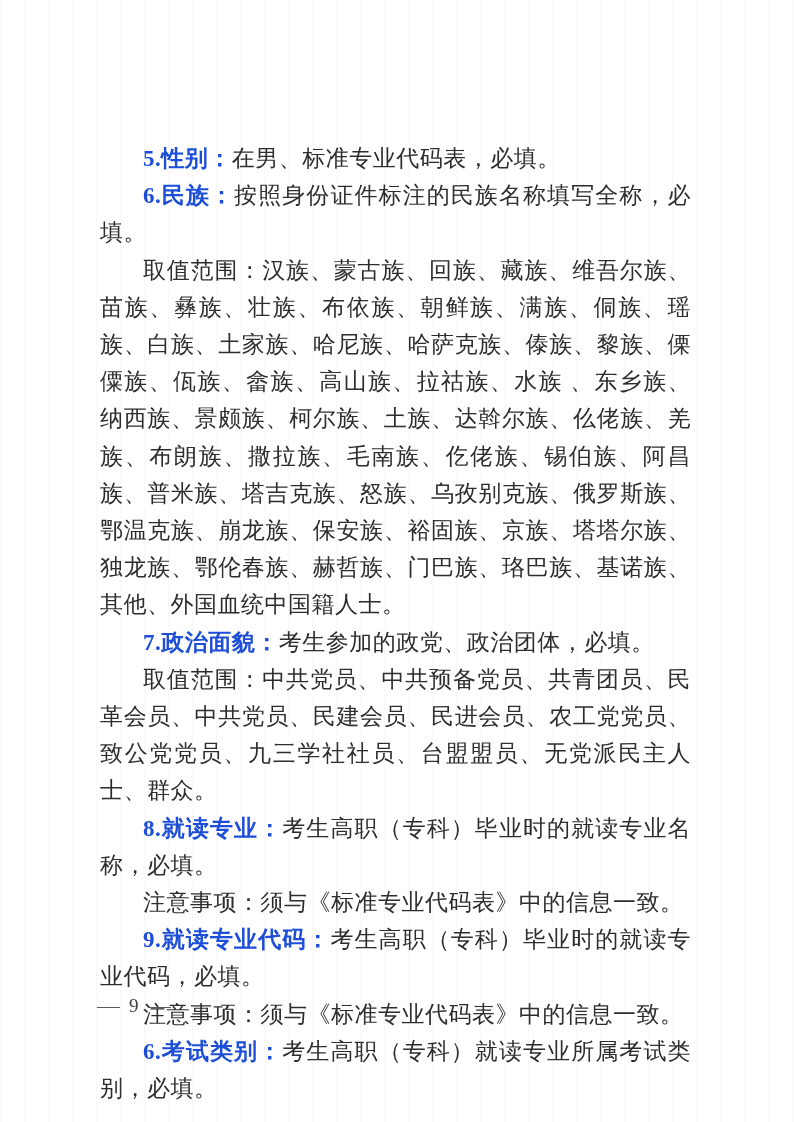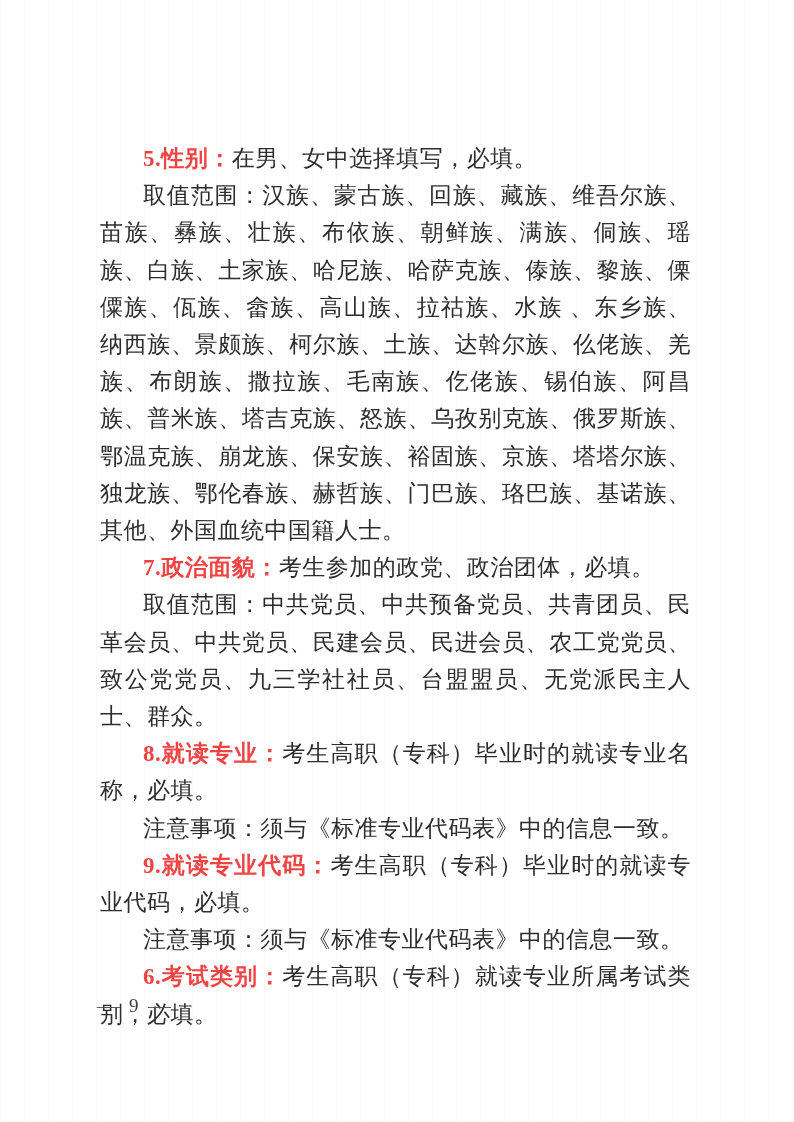--- a/index.html
+++ b/index.html
@@ -39,21 +39,21 @@
     font-size: 23px;
     line-height: 37.2px;
     letter-spacing: 0.5px;
     text-align: justify;
     text-justify: inter-character;
     text-indent: 43px;
     word-break: break-all;
   }
   .term {
     font-weight: bold;
-    color: #ef4444;
+    color: #1d4ed8;
   }
   .footer {
     position: absolute;
     left: 99px;
     top: 995px;
     display: flex;
     align-items: center;
     gap: 11px;
     font-size: 19px;
     color: #3e3e3e;
@@ -64,22 +64,23 @@
     transform: scaleX(1.2);
   }
 </style>
 </head>
 <body>
 
 <div class="page">
 
   <main class="content">
 
-    <p><span class="term">5.性别：</span><span>在男、女中选择填写，必填。</span></p>
+    <p><span class="term">5.性别：</span><span>在男、标准专业代码表，必填。</span></p>
 
+    <p><span class="term">6.民族：</span><span>按照身份证件标注的民族名称填写全称，必填。</span></p>
 
     <p><span class="term"></span><span>取值范围：汉族、蒙古族、回族、藏族、维吾尔族、苗族、彝族、壮族、布依族、朝鲜族、满族、侗族、瑶族、白族、土家族、哈尼族、哈萨克族、傣族、黎族、傈僳族、佤族、畲族、高山族、拉祜族、水族 、东乡族、纳西族、景颇族、柯尔族、土族、达斡尔族、仫佬族、羌族、布朗族、撒拉族、毛南族、仡佬族、锡伯族、阿昌族、普米族、塔吉克族、怒族、乌孜别克族、俄罗斯族、鄂温克族、崩龙族、保安族、裕固族、京族、塔塔尔族、独龙族、鄂伦春族、赫哲族、门巴族、珞巴族、基诺族、其他、外国血统中国籍人士。</span></p>
 
     <p><span class="term">7.政治面貌：</span><span>考生参加的政党、政治团体，必填。</span></p>
 
     <p><span class="term"></span><span>取值范围：中共党员、中共预备党员、共青团员、民革会员、中共党员、民建会员、民进会员、农工党党员、致公党党员、九三学社社员、台盟盟员、无党派民主人士、群众。</span></p>
 
     <p><span class="term">8.就读专业：</span><span>考生高职（专科）毕业时的就读专业名称，必填。</span></p>
 
     <p><span class="term"></span><span>注意事项：须与《标准专业代码表》中的信息一致。</span></p>

